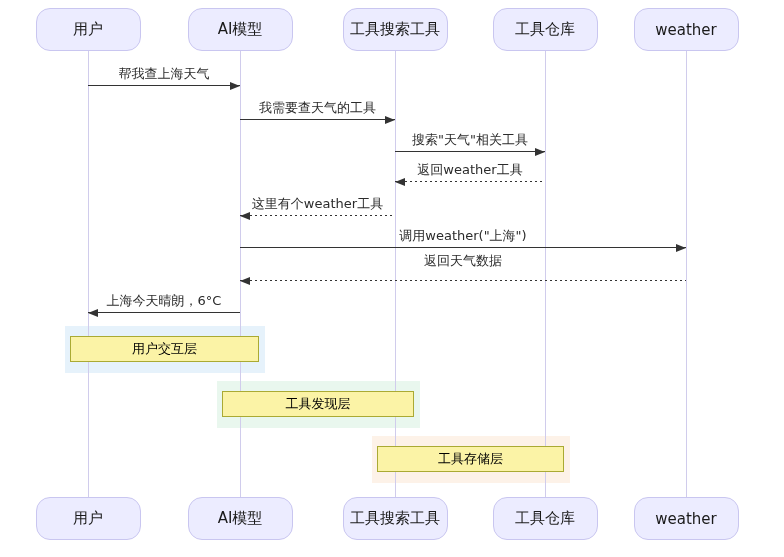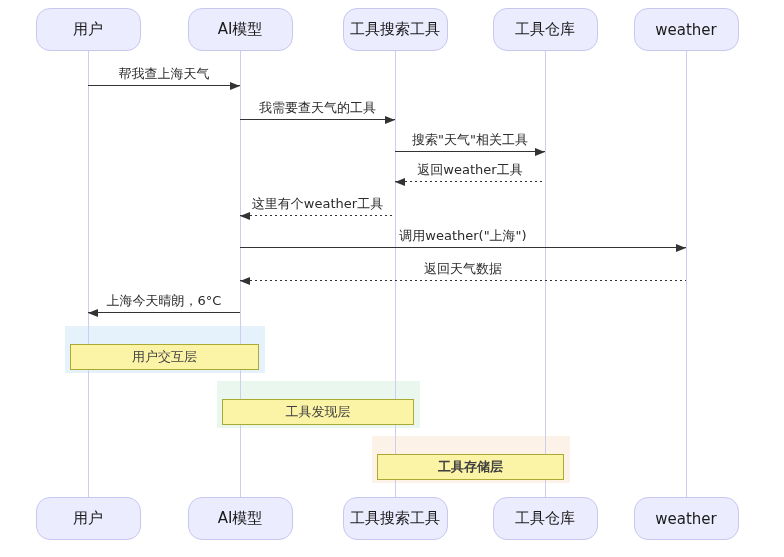--- a/index.html
+++ b/index.html
@@ -9,21 +9,21 @@
   html,body{margin:0;padding:0;background:#ffffff;}
   body{font-family:"DejaVu Sans","Liberation Sans",sans-serif;color:var(--text);}
   .canvas{position:relative;width:784px;height:557px;background:#ffffff;overflow:hidden;}
   .actor{position:absolute;width:105px;height:43px;background:var(--actor-fill);
     border:1px solid var(--actor-border);border-radius:14px;box-sizing:border-box;
     display:flex;align-items:center;justify-content:center;font-size:15px;color:#1a1a1a;}
   .lifeline{position:absolute;width:1px;background:var(--lifeline);}
   .band{position:absolute;}
   .note{position:absolute;background:var(--note-fill);border:1px solid var(--note-border);
     box-sizing:border-box;display:flex;align-items:center;justify-content:center;
-    font-size:13px;color:#404040;margin-top:8px;}
+    font-size:13px;color:#000000;}
   .msg-label{position:absolute;width:300px;font-size:13px;color:#2b2b2b;
     text-align:center;height:17px;line-height:17px;}
   .line-solid{position:absolute;height:1px;background:var(--arrow);}
   .line-dotted{position:absolute;height:1px;
     background-image:repeating-linear-gradient(to right,var(--arrow) 0 2px,transparent 2px 5px);}
   .head{position:absolute;width:0;height:0;border-top:4px solid transparent;border-bottom:4px solid transparent;}
   .head-right{border-left:10px solid var(--arrow);}
   .head-left{border-right:10px solid var(--arrow);}
 </style>
 </head>
@@ -49,29 +49,29 @@
     <div class="head head-right" style="left: 535px; top: 147.5px;"></div>
     <div class="msg-label" style="left: 320px; top: 161px;">返回weather工具</div>
     <div class="line-dotted" style="left: 395px; top: 181px; width: 150px;"></div>
     <div class="head head-left" style="left: 395px; top: 177.5px;"></div>
     <div class="msg-label" style="left: 167.5px; top: 195px;">这里有个weather工具</div>
     <div class="line-dotted" style="left: 240px; top: 215px; width: 155px;"></div>
     <div class="head head-left" style="left: 240px; top: 211.5px;"></div>
     <div class="msg-label" style="left: 313px; top: 227px;">调用weather("上海")</div>
     <div class="line-solid" style="left: 240px; top: 247px; width: 446px;"></div>
     <div class="head head-right" style="left: 676px; top: 243.5px;"></div>
-    <div class="msg-label" style="left: 313px; top: 260px;">返回天气数据</div>
+    <div class="msg-label" style="left: 313px; top: 252px;">返回天气数据</div>
     <div class="line-dotted" style="left: 240px; top: 280px; width: 446px;"></div>
     <div class="head head-left" style="left: 240px; top: 276.5px;"></div>
     <div class="msg-label" style="left: 14px; top: 292px;">上海今天晴朗，6°C</div>
     <div class="line-solid" style="left: 88px; top: 312px; width: 152px;"></div>
     <div class="head head-left" style="left: 88px; top: 308.5px;"></div>
     <div class="note" style="left: 70px; top: 336px; width: 189px; height: 26px;">用户交互层</div>
     <div class="note" style="left: 222px; top: 391px; width: 192px; height: 26px;">工具发现层</div>
-    <div class="note" style="left: 377px; top: 446px; width: 187px; height: 26px; font-weight: bold;">工具存储层</div>
+    <div class="note" style="left: 377px; top: 446px; width: 187px; height: 26px;">工具存储层</div>
     <div class="actor" style="left: 35.5px; top: 8px;">用户</div>
     <div class="actor" style="left: 35.5px; top: 497px;">用户</div>
     <div class="actor" style="left: 187.5px; top: 8px;">AI模型</div>
     <div class="actor" style="left: 187.5px; top: 497px;">AI模型</div>
     <div class="actor" style="left: 342.5px; top: 8px;">工具搜索工具</div>
     <div class="actor" style="left: 342.5px; top: 497px;">工具搜索工具</div>
     <div class="actor" style="left: 492.5px; top: 8px;">工具仓库</div>
     <div class="actor" style="left: 492.5px; top: 497px;">工具仓库</div>
     <div class="actor" style="left: 633.5px; top: 8px;">weather</div>
     <div class="actor" style="left: 633.5px; top: 497px;">weather</div>

